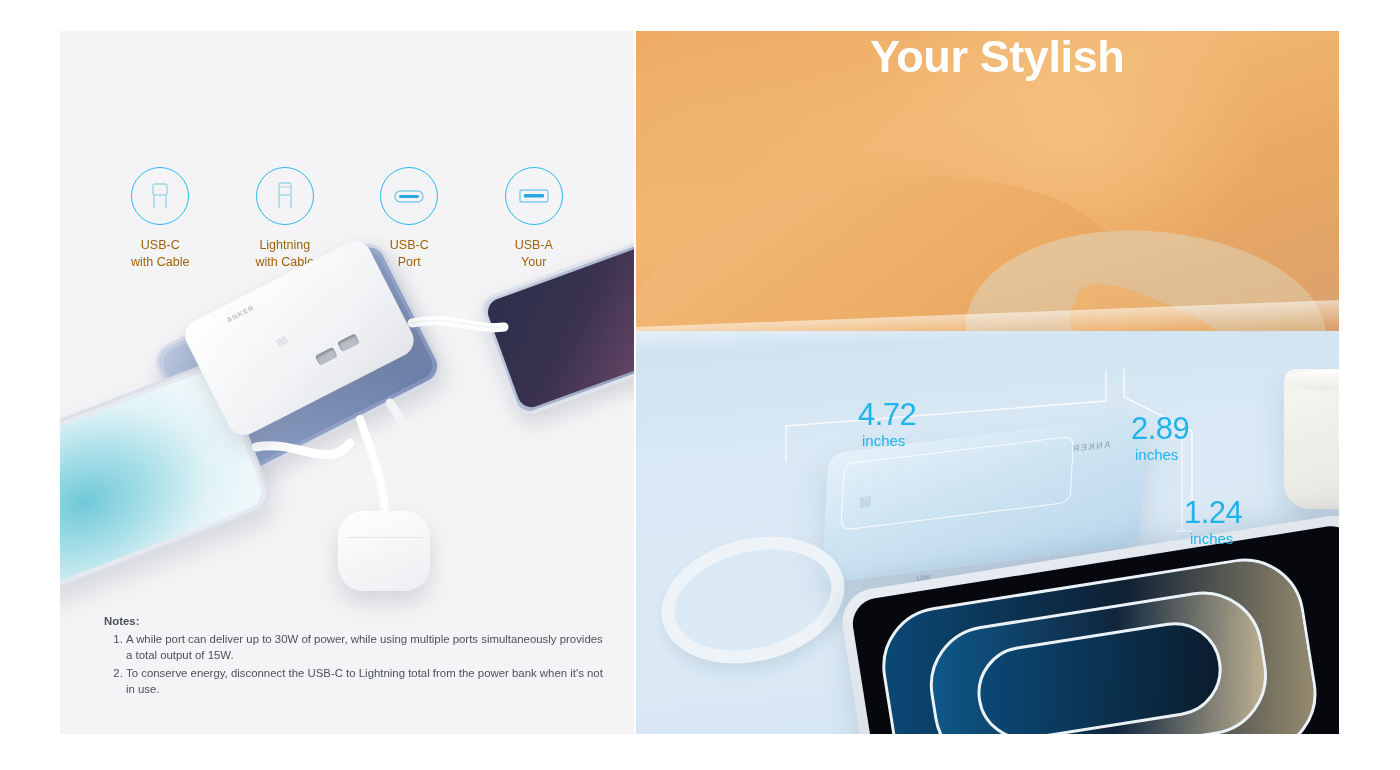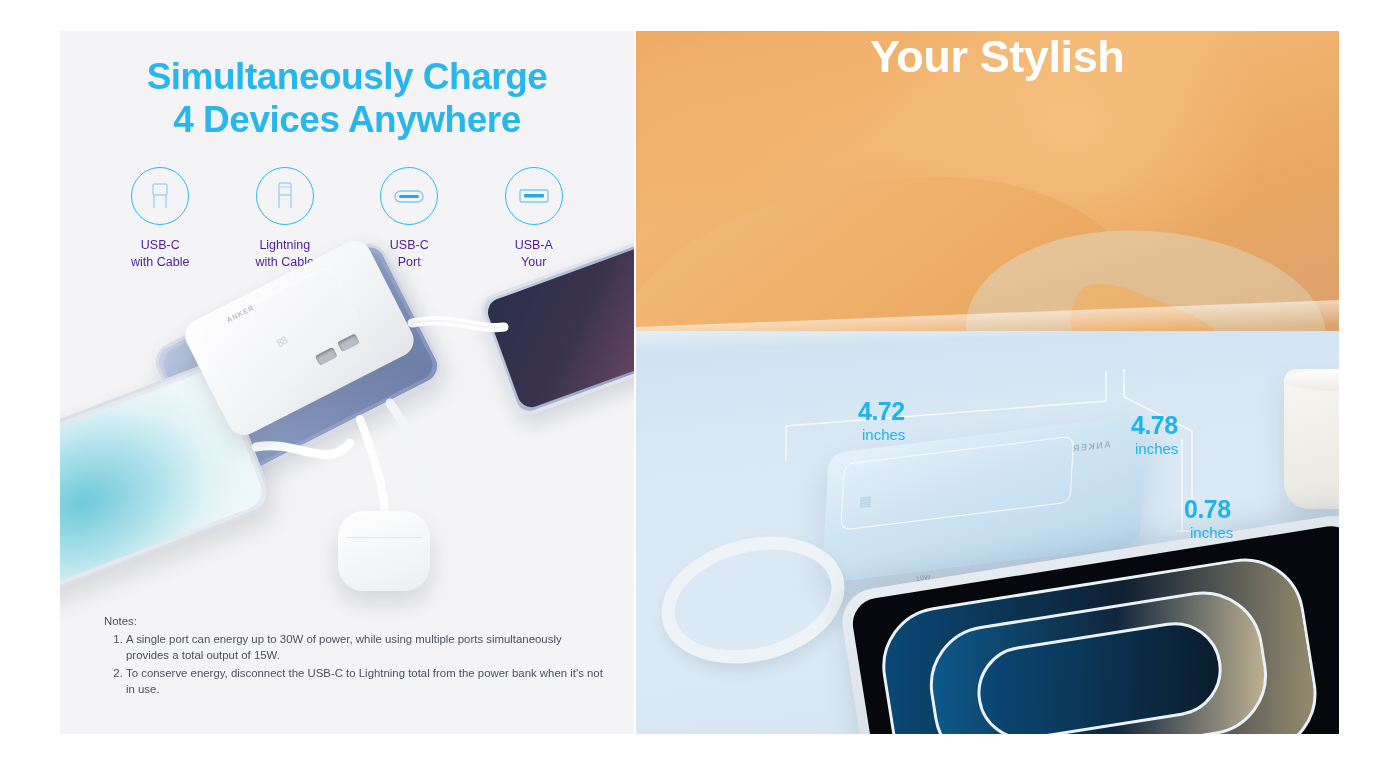--- a/index.html
+++ b/index.html
@@ -29,21 +29,21 @@
     box-sizing:border-box;
   }
   .icon-cell{width:110px;display:flex;flex-direction:column;align-items:center;}
   .icon-circle{
     width:56px;height:56px;border-radius:50%;
     border:1.6px solid #2bb9ec;
     display:flex;align-items:center;justify-content:center;
     background:transparent;
   }
   .icon-label{
-    margin-top:12px;text-align:center;color:#4c1d95;
+    margin-top:12px;text-align:center;color:#a16207;
     font-size:12.5px;line-height:1.33;white-space:pre-line;
   }
 
   
   .scene-l{position:absolute;left:0;top:240px;width:574px;height:370px;}
   .ph{position:absolute;border-radius:18px;}
   
   .phone-back{
     left:110px;top:16px;width:250px;height:148px;
     background:linear-gradient(150deg,#c9d2e6 0%,#9fb0d2 45%,#8494bb 100%);
@@ -117,21 +117,21 @@
   .buds .seam{
     position:absolute;left:8px;top:26px;width:76px;height:1px;background:#e2e4e9;
   }
   svg.cables{position:absolute;left:0;top:0;width:574px;height:370px;overflow:visible;}
 
   
   .notes{
     position:absolute;left:44px;bottom:36px;width:500px;
     color:#4a5158;font-size:11.4px;line-height:1.42;
   }
-  .notes .nt-head{margin-bottom:2px;}
+  .notes .nt-head{margin-bottom:2px;font-weight:bold;}
   .notes ol{margin:0;padding-left:22px;}
   .notes li{margin-bottom:1px;}
 
   
   .panel-right{
     position:absolute;left:636px;top:31px;width:703px;height:703px;
     overflow:hidden;background:#0c4a6e;
   }
   .bg-person{
     position:absolute;left:0;top:0;width:703px;height:322px;
@@ -241,41 +241,37 @@
     background:linear-gradient(160deg,#f7f6f2,#e6e4de);
     border-radius:12px 12px 26px 26px;
     box-shadow:0 14px 26px rgba(90,120,150,.20);
   }
   .mug .rim{
     position:absolute;left:0;top:0;width:120px;height:22px;
     background:linear-gradient(180deg,#ffffff,#eceae4);border-radius:50%;
   }
   
   .dim{position:absolute;color:#20b3ea;}
-  .dim .num{font-size:25px;font-weight:bold;line-height:1;letter-spacing:-0.5px;}
+  .dim .num{font-size:31px;font-weight:normal;line-height:1;letter-spacing:-0.5px;}
   .dim .unit{font-size:15px;line-height:1.5;display:block;}
   .d1{left:222px;top:368px;}
   .d1 .unit{margin-left:4px;}
   .d2{left:495px;top:382px;}
   .d2 .unit{margin-left:4px;}
   .d3{left:548px;top:466px;}
   .d3 .unit{margin-left:6px;}
   svg.guides{position:absolute;left:0;top:0;width:703px;height:703px;overflow:visible;}
 </style>
 </head>
 <body>
 
 <div class="stage">
 
   <section class="panel-left">
 
-    <div class="headline">
-      <span>Simultaneously Charge</span>
-      <span class="l2">4 Devices Anywhere</span>
-    </div>
 
     <div class="icon-row">
 
       <div class="icon-cell">
         <div class="icon-circle">
           <svg width="30" height="32" viewBox="0 0 30 32">
             <rect x="8" y="4" width="14" height="11" rx="2" fill="none" stroke="#9fd3e8" stroke-width="1.4"></rect>
             <path d="M9 15 L9 28 M21 15 L21 28" fill="none" stroke="#9fd3e8" stroke-width="1.4"></path>
             <path d="M9 28 L21 28" fill="none" stroke="#9fd3e8" stroke-width="1.4" opacity="0"></path>
           </svg>
@@ -349,21 +345,21 @@
       </div>
 
       <div class="ph buds">
           <div class="seam"></div>
         </div>
     </div>
 
     <div class="notes">
       <div class="nt-head">Notes:</div>
       <ol>
-        <li>A single port can energy up to 30W of power, while using multiple ports simultaneously provides a total output of 15W.</li>
+        <li>A while port can deliver up to 30W of power, while using multiple ports simultaneously provides a total output of 15W.</li>
         <li>To conserve energy, disconnect the USB-C to Lightning total from the power bank when it's not in use.</li>
       </ol>
     </div>
 
   </section>
 
   <section class="panel-right">
 
     <div class="bg-person">
       <div class="sleeve"></div>
@@ -408,23 +404,23 @@
         <div class="wave w2"></div>
         <div class="wave w3"></div>
       </div>
     </div>
 
     <div class="dim d1">
       <span class="num">4.72</span>
       <span class="unit">inches</span>
     </div>
     <div class="dim d2">
-      <span class="num">4.78</span>
+      <span class="num">2.89</span>
       <span class="unit">inches</span>
     </div>
     <div class="dim d3">
-      <span class="num">0.78</span>
+      <span class="num">1.24</span>
       <span class="unit">inches</span>
     </div>
 
   </section>
 
 </div>
 
 </body></html>

